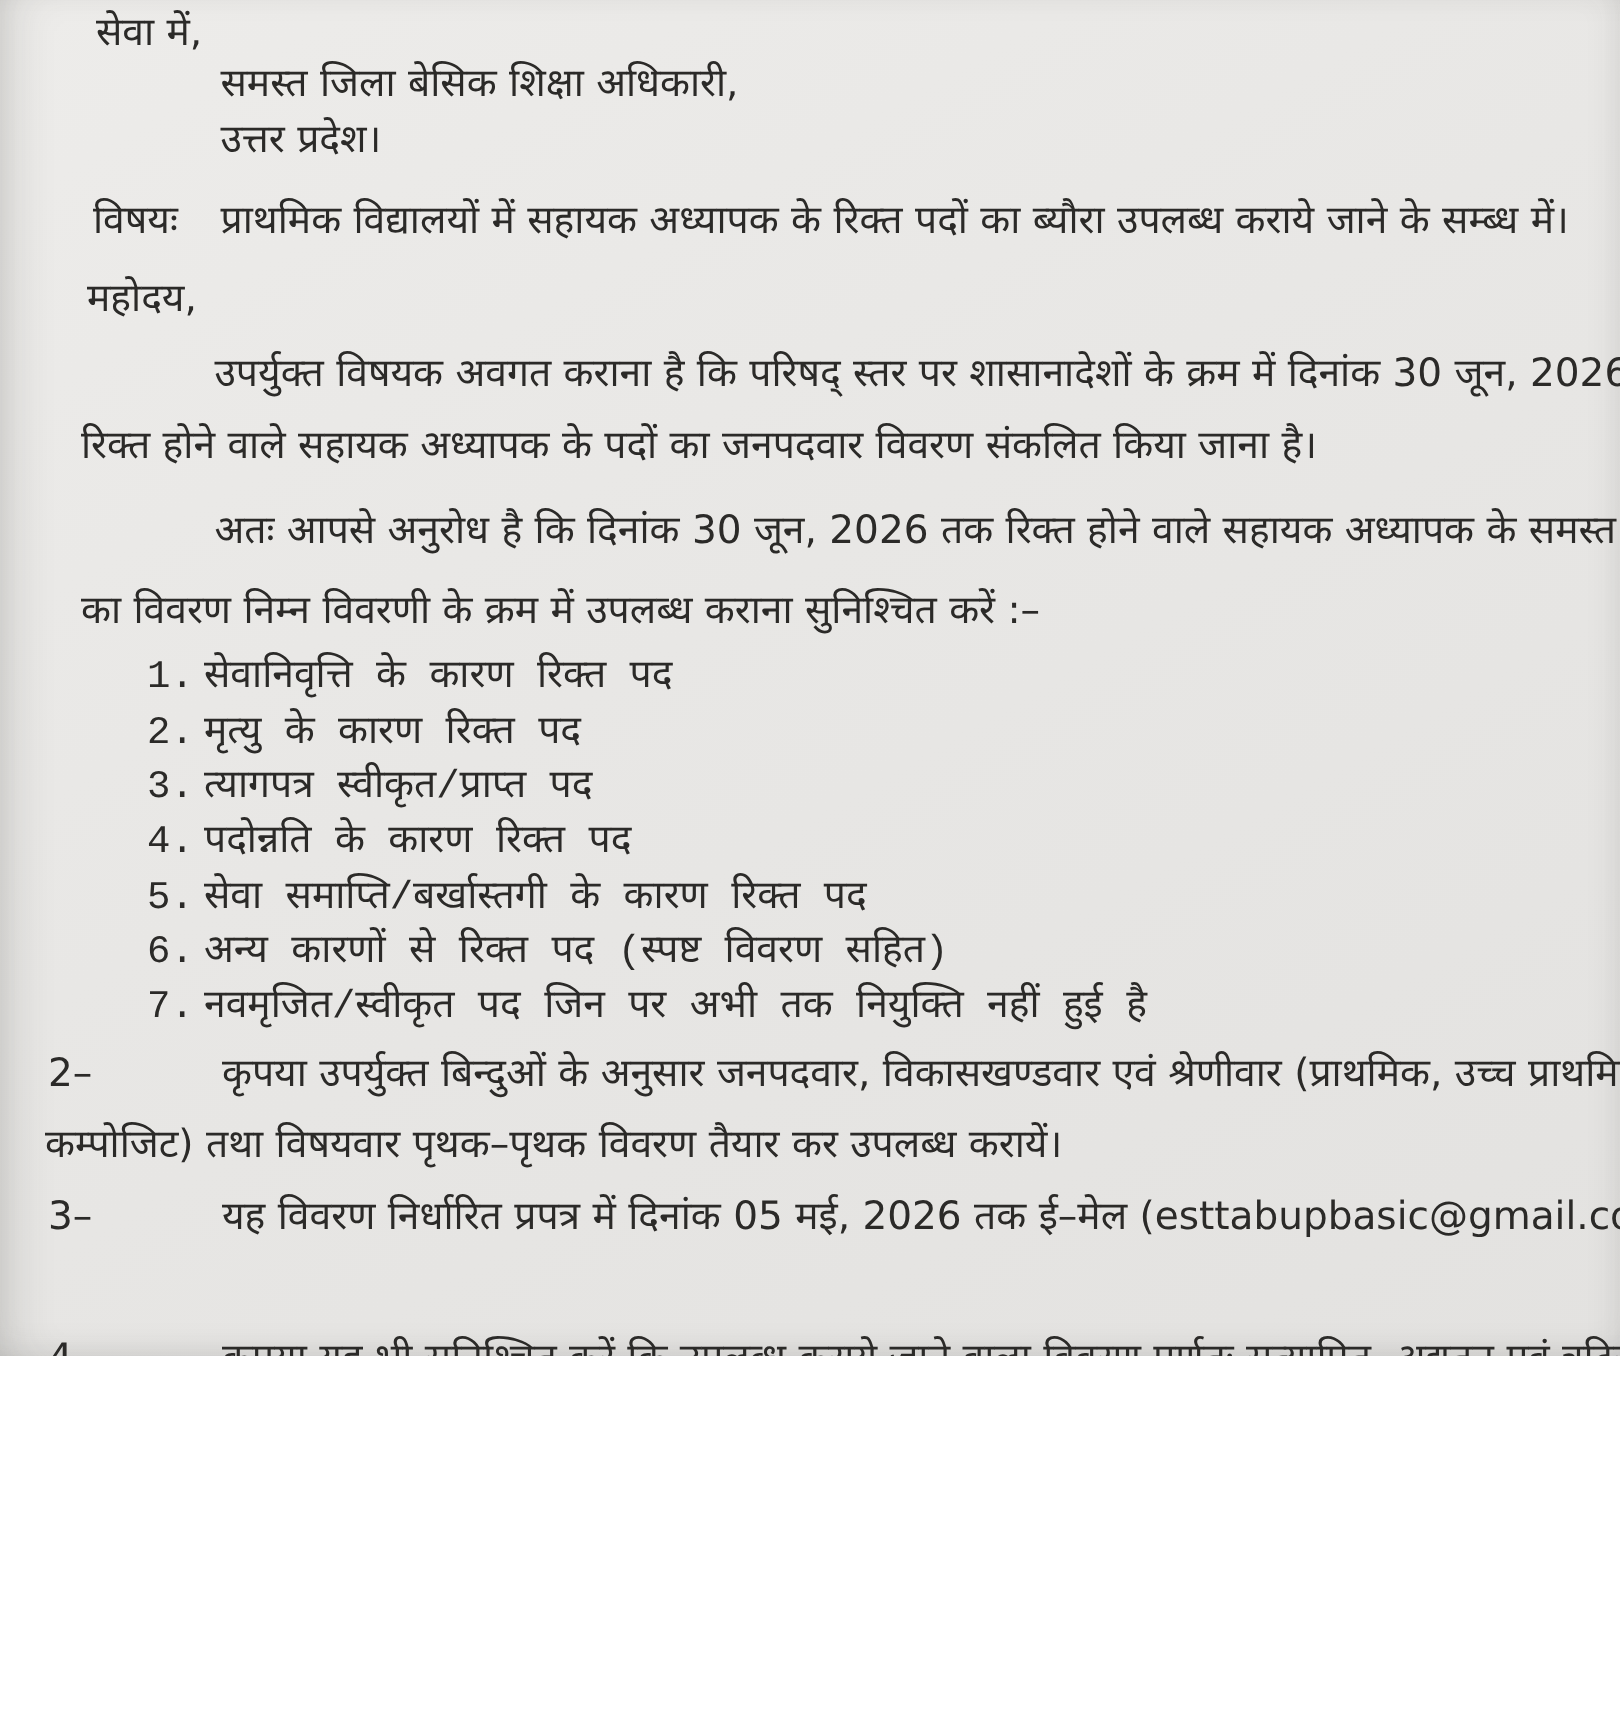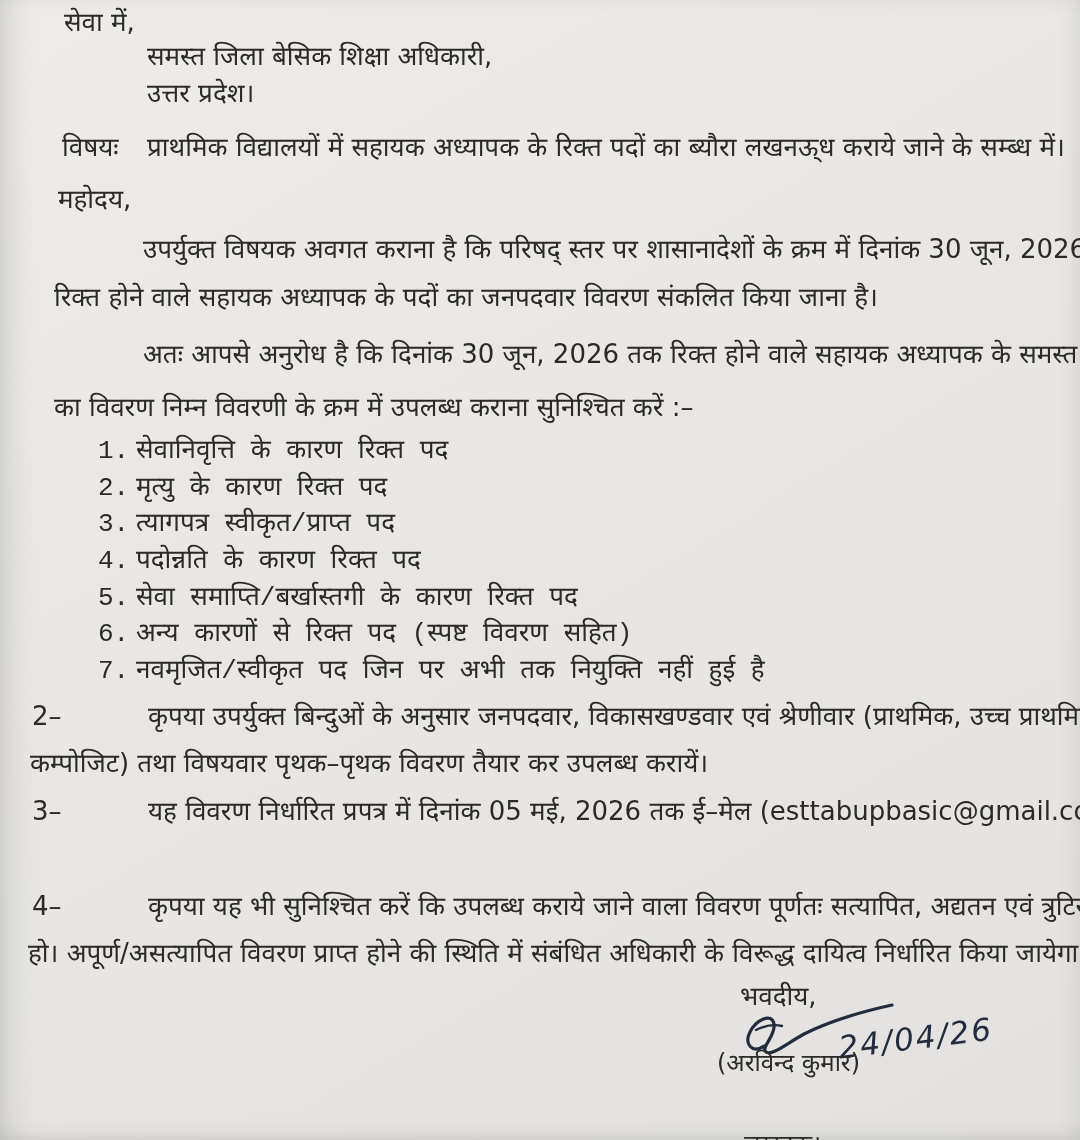--- a/index.html
+++ b/index.html
@@ -1,18 +1,18 @@
 <!DOCTYPE html>
 <html lang="hi"><head>
 <meta charset="utf-8">
 <style>
   html,body{margin:0;padding:0;}
   .page{
     position:relative;
-    width:1080px;height:1140px;
+    width:1080px;height:904px;
     overflow:hidden;
     background:linear-gradient(150deg,#edecea 0%,#e8e7e5 45%,#e3e2e0 100%);
     box-shadow:inset 22px 0 34px -20px rgba(60,58,55,.22),
                inset -14px 0 28px -18px rgba(60,58,55,.14),
                inset 0 -12px 26px -14px rgba(60,58,55,.14);
     font-family:"DejaVu Sans","Liberation Sans",sans-serif;
     color:#2b2a28;
   }
   .ln{position:absolute;white-space:nowrap;font-size:26px;line-height:1.25;}
   .sm{font-size:24px;}
@@ -28,21 +28,21 @@
 </head>
 <body>
 
 <div class="page">
 
   <div class="ln" style="left:64px;top:6px">सेवा में,</div>
   <div class="ln" style="left:147px;top:40px">समस्त जिला बेसिक शिक्षा अधिकारी,</div>
   <div class="ln" style="left:147px;top:77px">उत्तर प्रदेश।</div>
 
   <div class="ln" style="left:62px;top:131px">विषयः</div>
-  <div class="ln" style="left:147px;top:131px">प्राथमिक विद्यालयों में सहायक अध्यापक के रिक्त पदों का ब्यौरा लखनऊ्ध कराये जाने के सम्ब्ध में।</div>
+  <div class="ln" style="left:147px;top:131px">प्राथमिक विद्यालयों में सहायक अध्यापक के रिक्त पदों का ब्यौरा उपलब्ध कराये जाने के सम्ब्ध में।</div>
 
   <div class="ln" style="left:58px;top:183px">महोदय,</div>
 
   <div class="ln" style="left:143px;top:233px">उपर्युक्त विषयक अवगत कराना है कि परिषद् स्तर पर शासानादेशों के क्रम में दिनांक 30 जून, 2026 तक</div>
   <div class="ln" style="left:54px;top:281px">रिक्त होने वाले सहायक अध्यापक के पदों का जनपदवार विवरण संकलित किया जाना है।</div>
 
   <div class="ln" style="left:143px;top:338px">अतः आपसे अनुरोध है कि दिनांक 30 जून, 2026 तक रिक्त होने वाले सहायक अध्यापक के समस्त पदों</div>
   <div class="ln" style="left:54px;top:391px">का विवरण निम्न विवरणी के क्रम में उपलब्ध कराना सुनिश्चित करें :–</div>
 
   <div>

